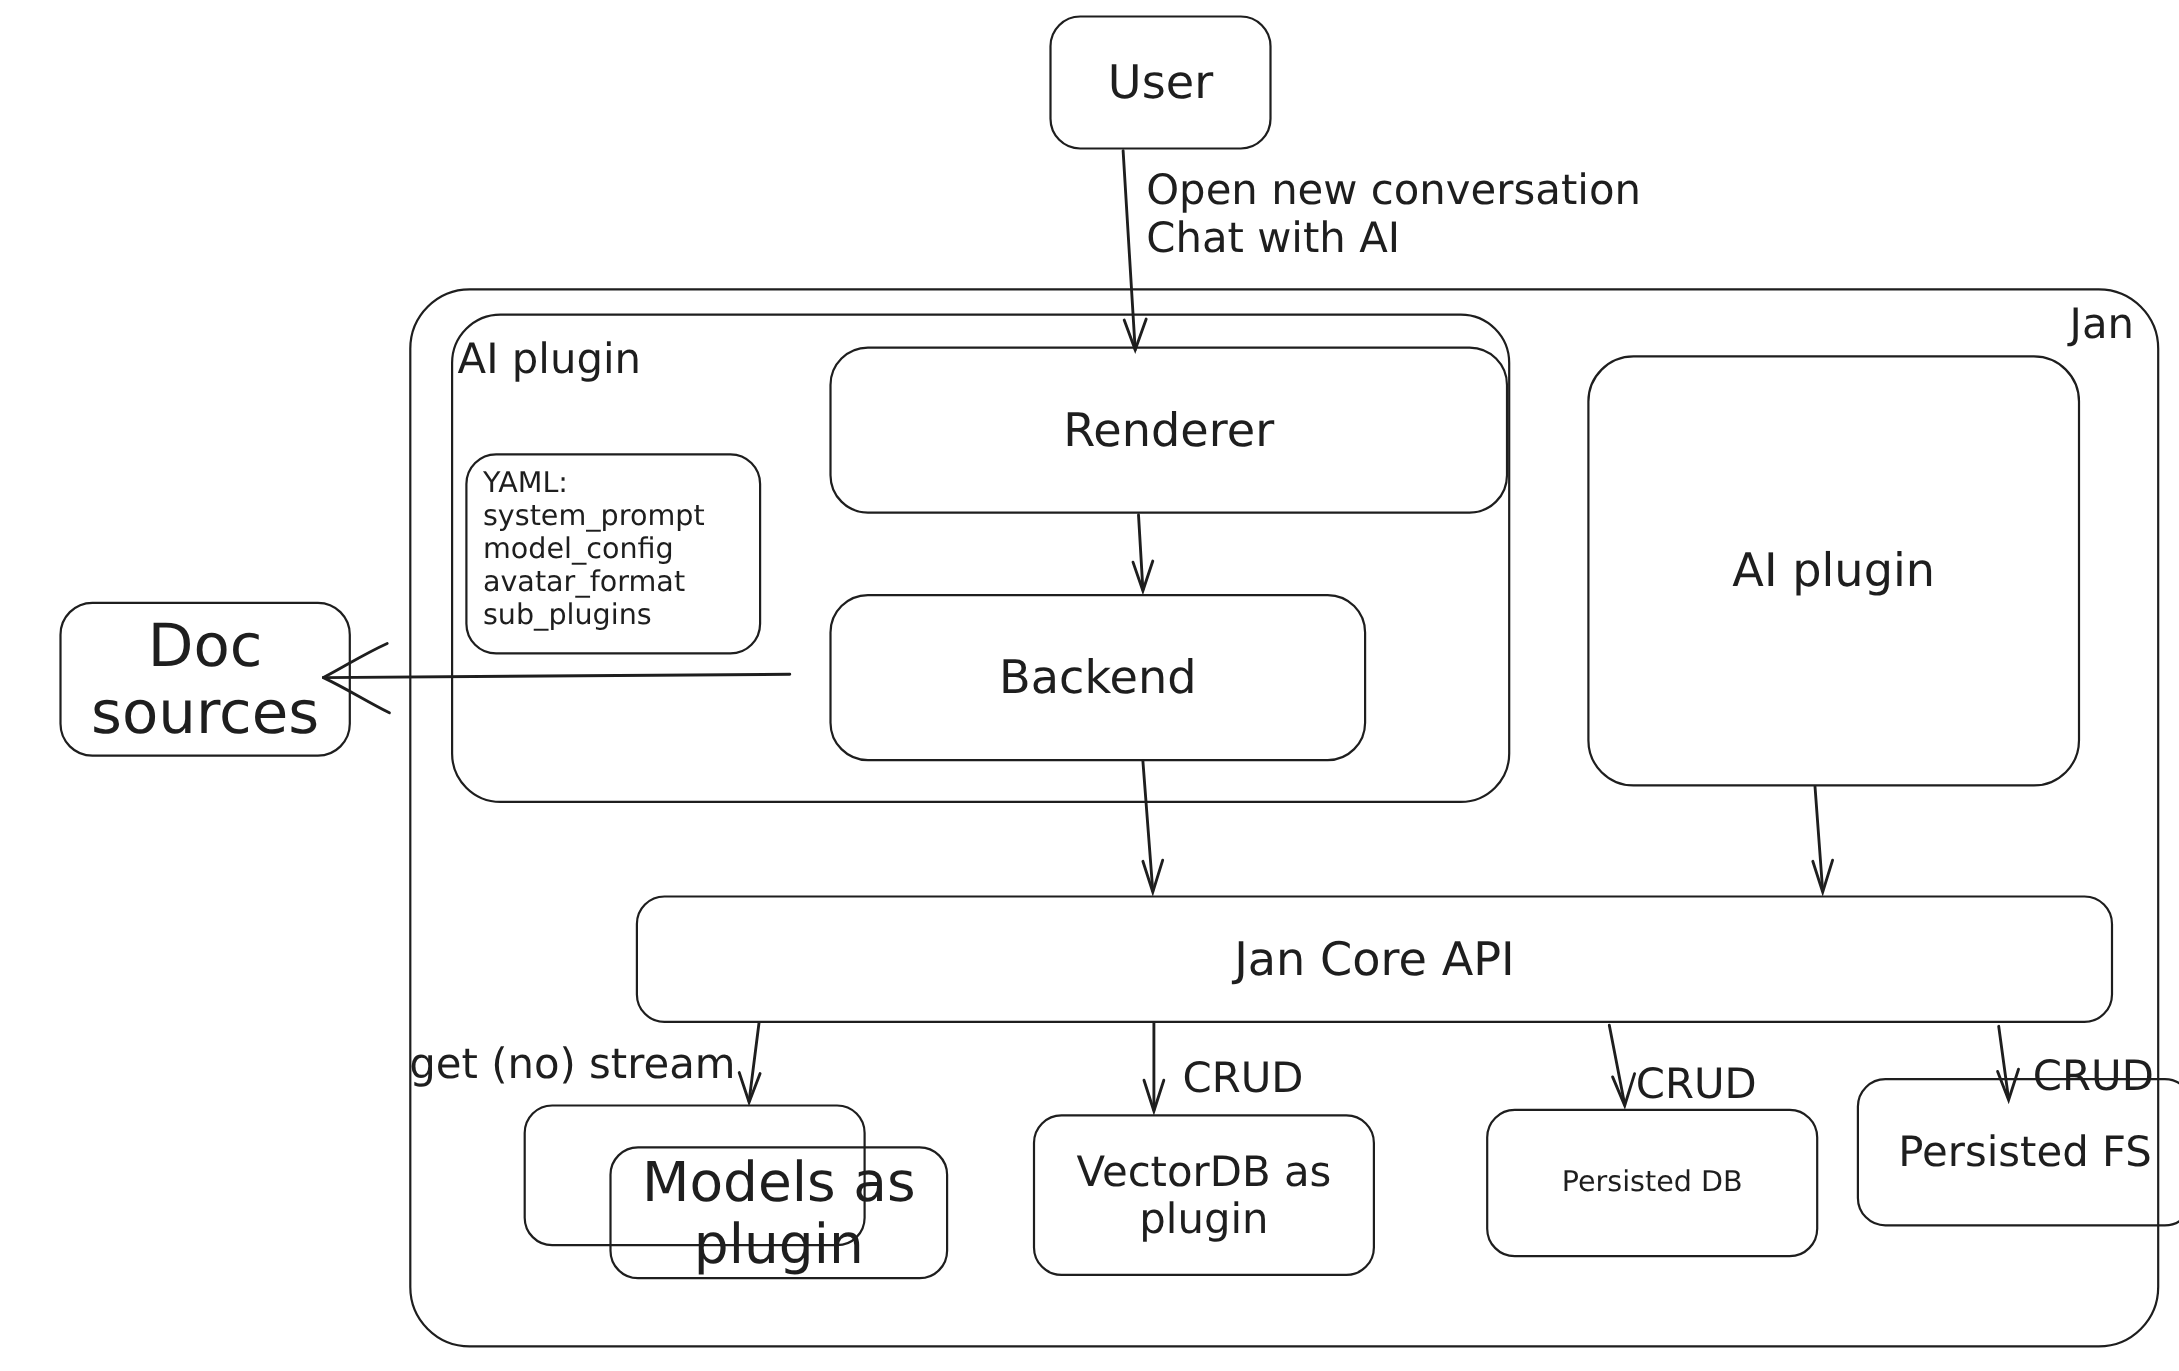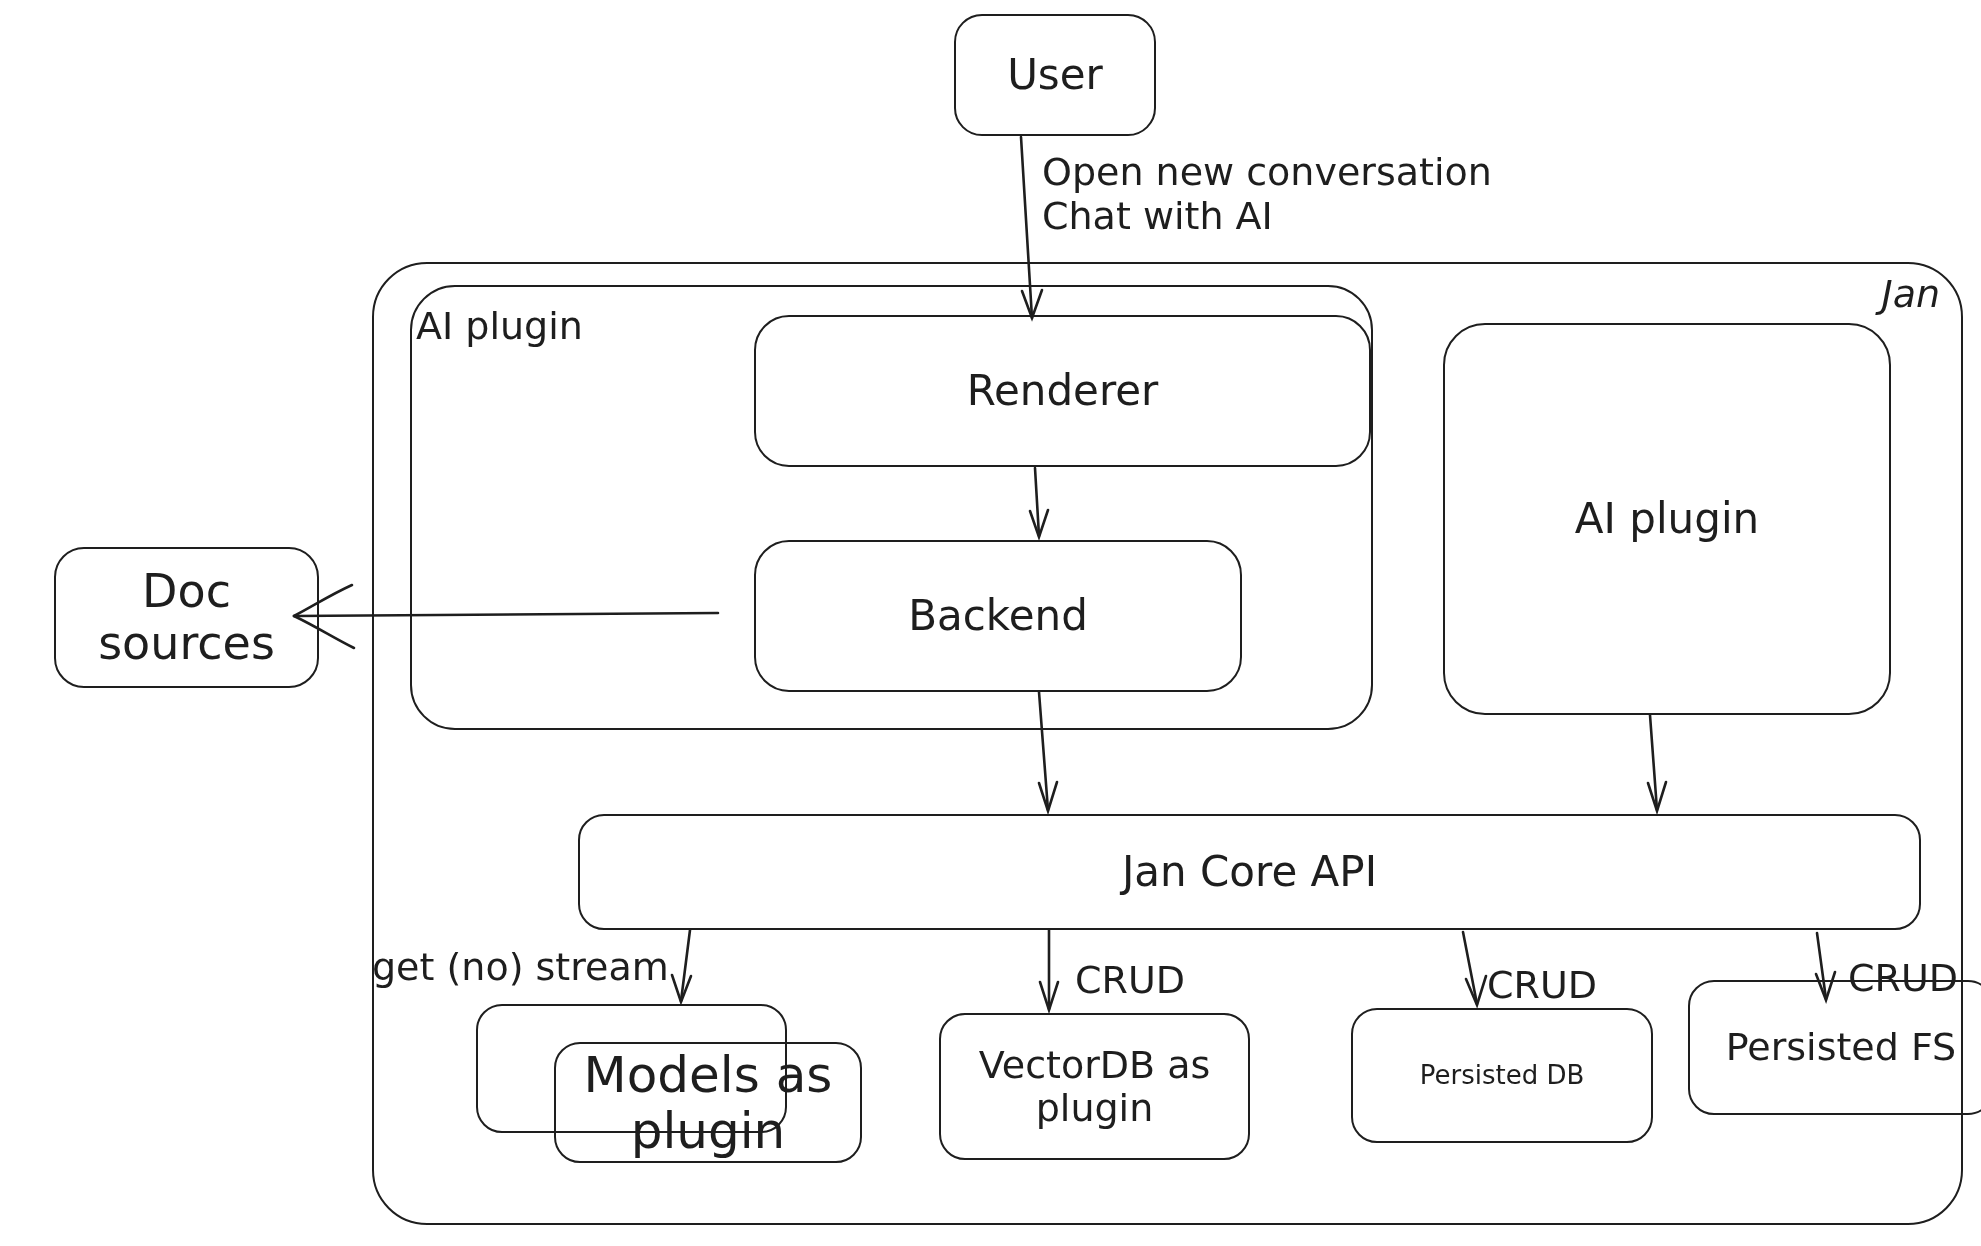--- a/index.html
+++ b/index.html
@@ -61,35 +61,42 @@
     pointer-events:none;
   }
   .prewrap{white-space:pre-line;}
 </style>
 </head>
 <body>
 
 <div class="stage">
 
   <div class="container-box" style="left:372px;top:262px;width:1591px;height:963px;border-radius:55px;"></div>
-  <div class="floating-label" style="left:1810px;top:272px;width:130px;text-align:right;font-size:38px;font-style:italic;">Jan</div>
+  <div class="floating-label" style="left:1810px;top:272px;width:130px;text-align:right;font-size:38px;">Jan</div>
 
   <div class="container-box" style="left:410px;top:285px;width:963px;height:445px;border-radius:45px;"></div>
   <div class="floating-label" style="left:416px;top:304px;font-size:38px;">AI plugin</div>
 
   <div class="box" style="left:918px;top:14px;width:202px;height:122px;border-radius:28px;font-size:42px;">User</div>
 
   <div class="box" style="left:718px;top:315px;width:617px;height:152px;border-radius:35px;font-size:42px;">Renderer</div>
 
   <div class="box" style="left:718px;top:540px;width:488px;height:152px;border-radius:35px;font-size:42px;">Backend</div>
 
+  <div class="note-box" style="left:423px;top:412px;width:269px;height:183px;border-radius:28px;">
+    <div class="note-line">YAML:</div>
+    <div class="note-line">system_prompt</div>
+    <div class="note-line">model_config</div>
+    <div class="note-line">avatar_format</div>
+    <div class="note-line">sub_plugins</div>
+  </div>
 
   <div class="box" style="left:1407px;top:323px;width:448px;height:392px;border-radius:42px;font-size:42px;">AI plugin</div>
 
-  <div class="box" style="left:18px;top:547px;width:265px;height:141px;border-radius:30px;font-size:46px;">Doc sources</div>
+  <div class="box" style="left:18px;top:547px;width:265px;height:141px;border-radius:30px;font-size:54px;">Doc sources</div>
 
   <div class="box" style="left:542px;top:814px;width:1343px;height:116px;border-radius:26px;font-size:42px;">Jan Core API</div>
 
   <div class="container-box" style="left:476px;top:1004px;width:311px;height:129px;border-radius:26px;"></div>
   <div class="box" style="left:518px;top:1042px;width:308px;height:121px;border-radius:26px;font-size:50px;padding:0 10px;">Models as plugin</div>
 
   <div class="box" style="left:903px;top:1013px;width:311px;height:147px;border-radius:26px;font-size:38px;padding:0 10px;">VectorDB as plugin</div>
 
   <div class="box" style="left:1315px;top:1008px;width:302px;height:135px;border-radius:26px;font-size:26px;">Persisted DB</div>
 

